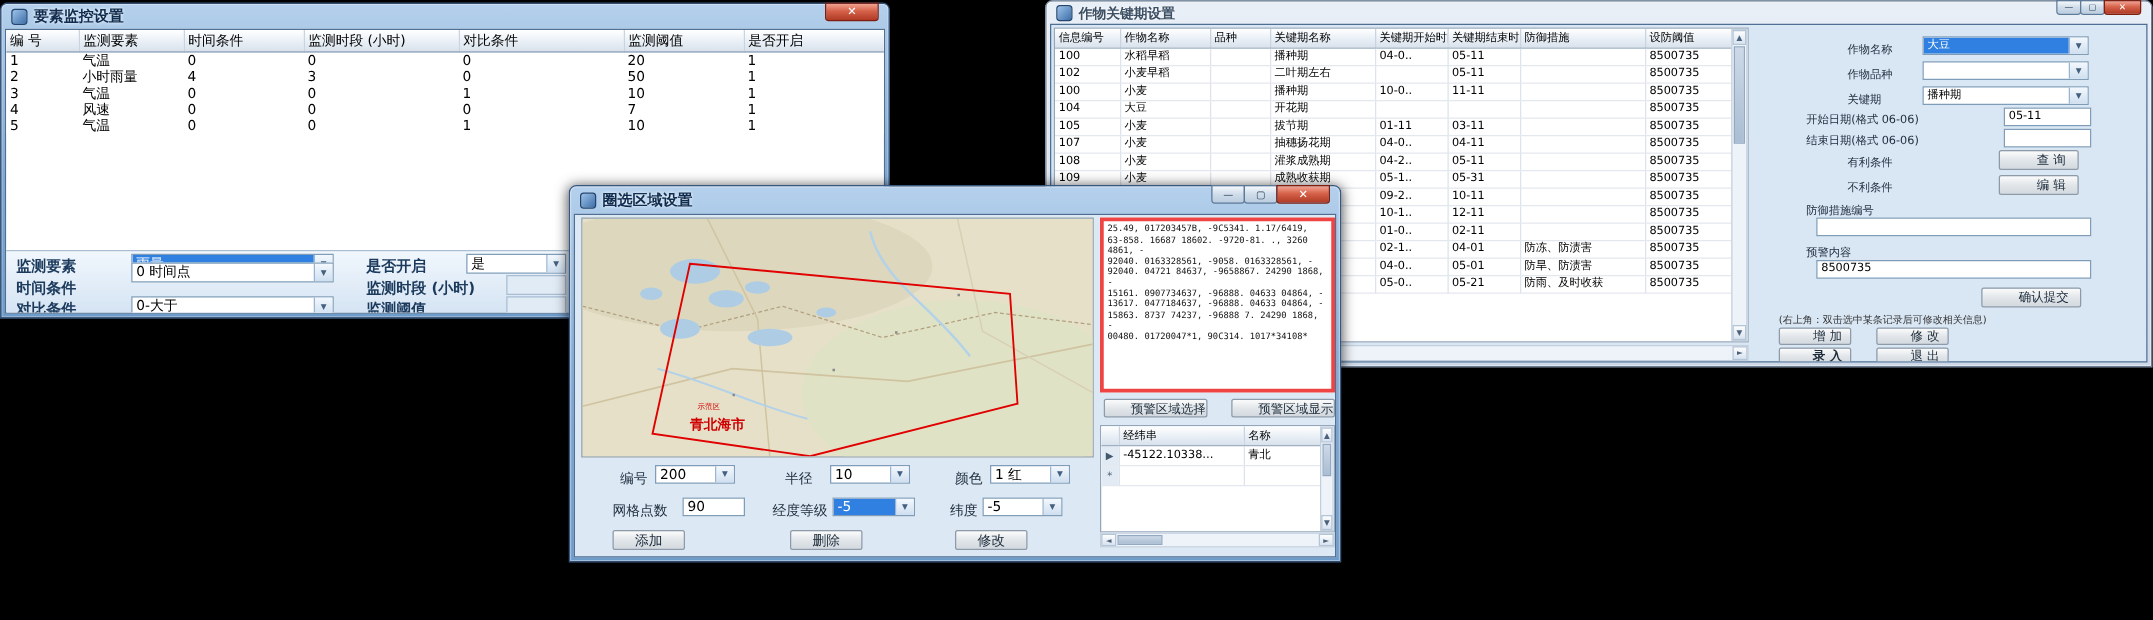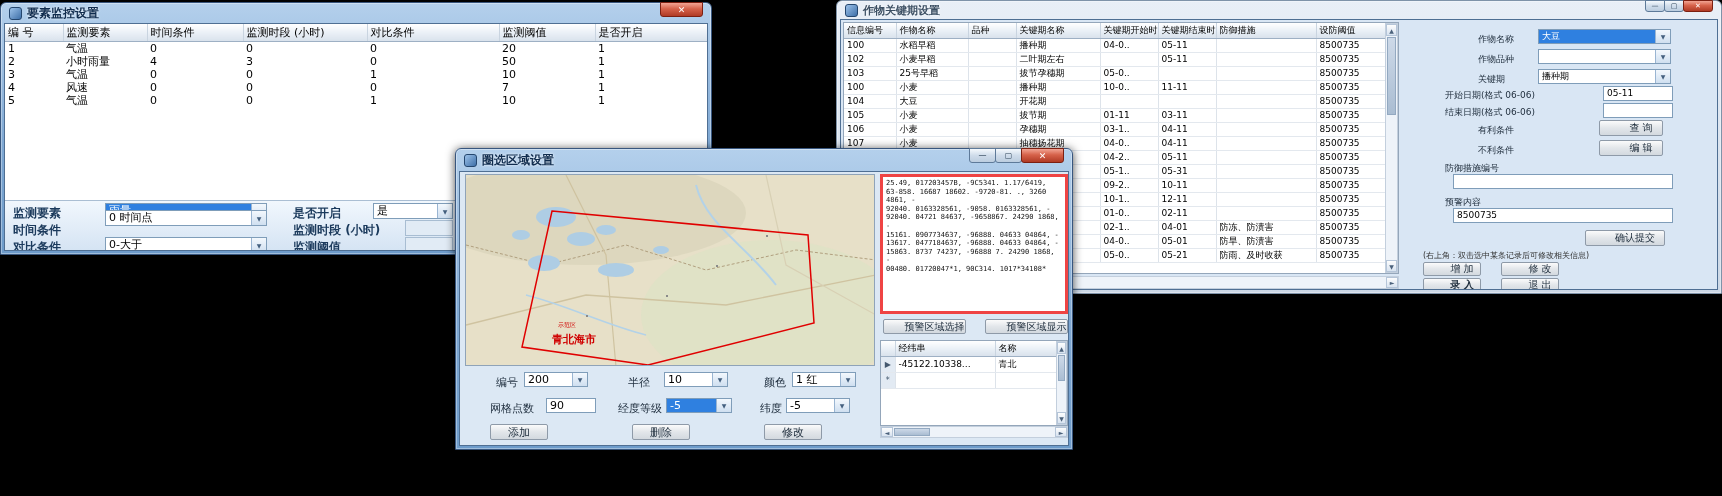--- a/index.html
+++ b/index.html
@@ -138,30 +138,20 @@
               <td>102</td>
               <td>小麦早稻</td>
               <td></td>
               <td>二叶期左右</td>
               <td></td>
               <td>05-11</td>
               <td></td>
               <td>8500735</td>
             </tr>
             <tr>
-              <td>103</td>
-              <td>25号早稻</td>
-              <td></td>
-              <td>拔节孕穗期</td>
-              <td>05-0..</td>
-              <td></td>
-              <td></td>
-              <td>8500735</td>
-            </tr>
-            <tr>
               <td>100</td>
               <td>小麦</td>
               <td></td>
               <td>播种期</td>
               <td>10-0..</td>
               <td>11-11</td>
               <td></td>
               <td>8500735</td>
             </tr>
             <tr>
@@ -174,30 +164,20 @@
               <td></td>
               <td>8500735</td>
             </tr>
             <tr>
               <td>105</td>
               <td>小麦</td>
               <td></td>
               <td>拔节期</td>
               <td>01-11</td>
               <td>03-11</td>
-              <td></td>
-              <td>8500735</td>
-            </tr>
-            <tr>
-              <td>106</td>
-              <td>小麦</td>
-              <td></td>
-              <td>孕穗期</td>
-              <td>03-1..</td>
-              <td>04-11</td>
               <td></td>
               <td>8500735</td>
             </tr>
             <tr>
               <td>107</td>
               <td>小麦</td>
               <td></td>
               <td>抽穗扬花期</td>
               <td>04-0..</td>
               <td>04-11</td>

